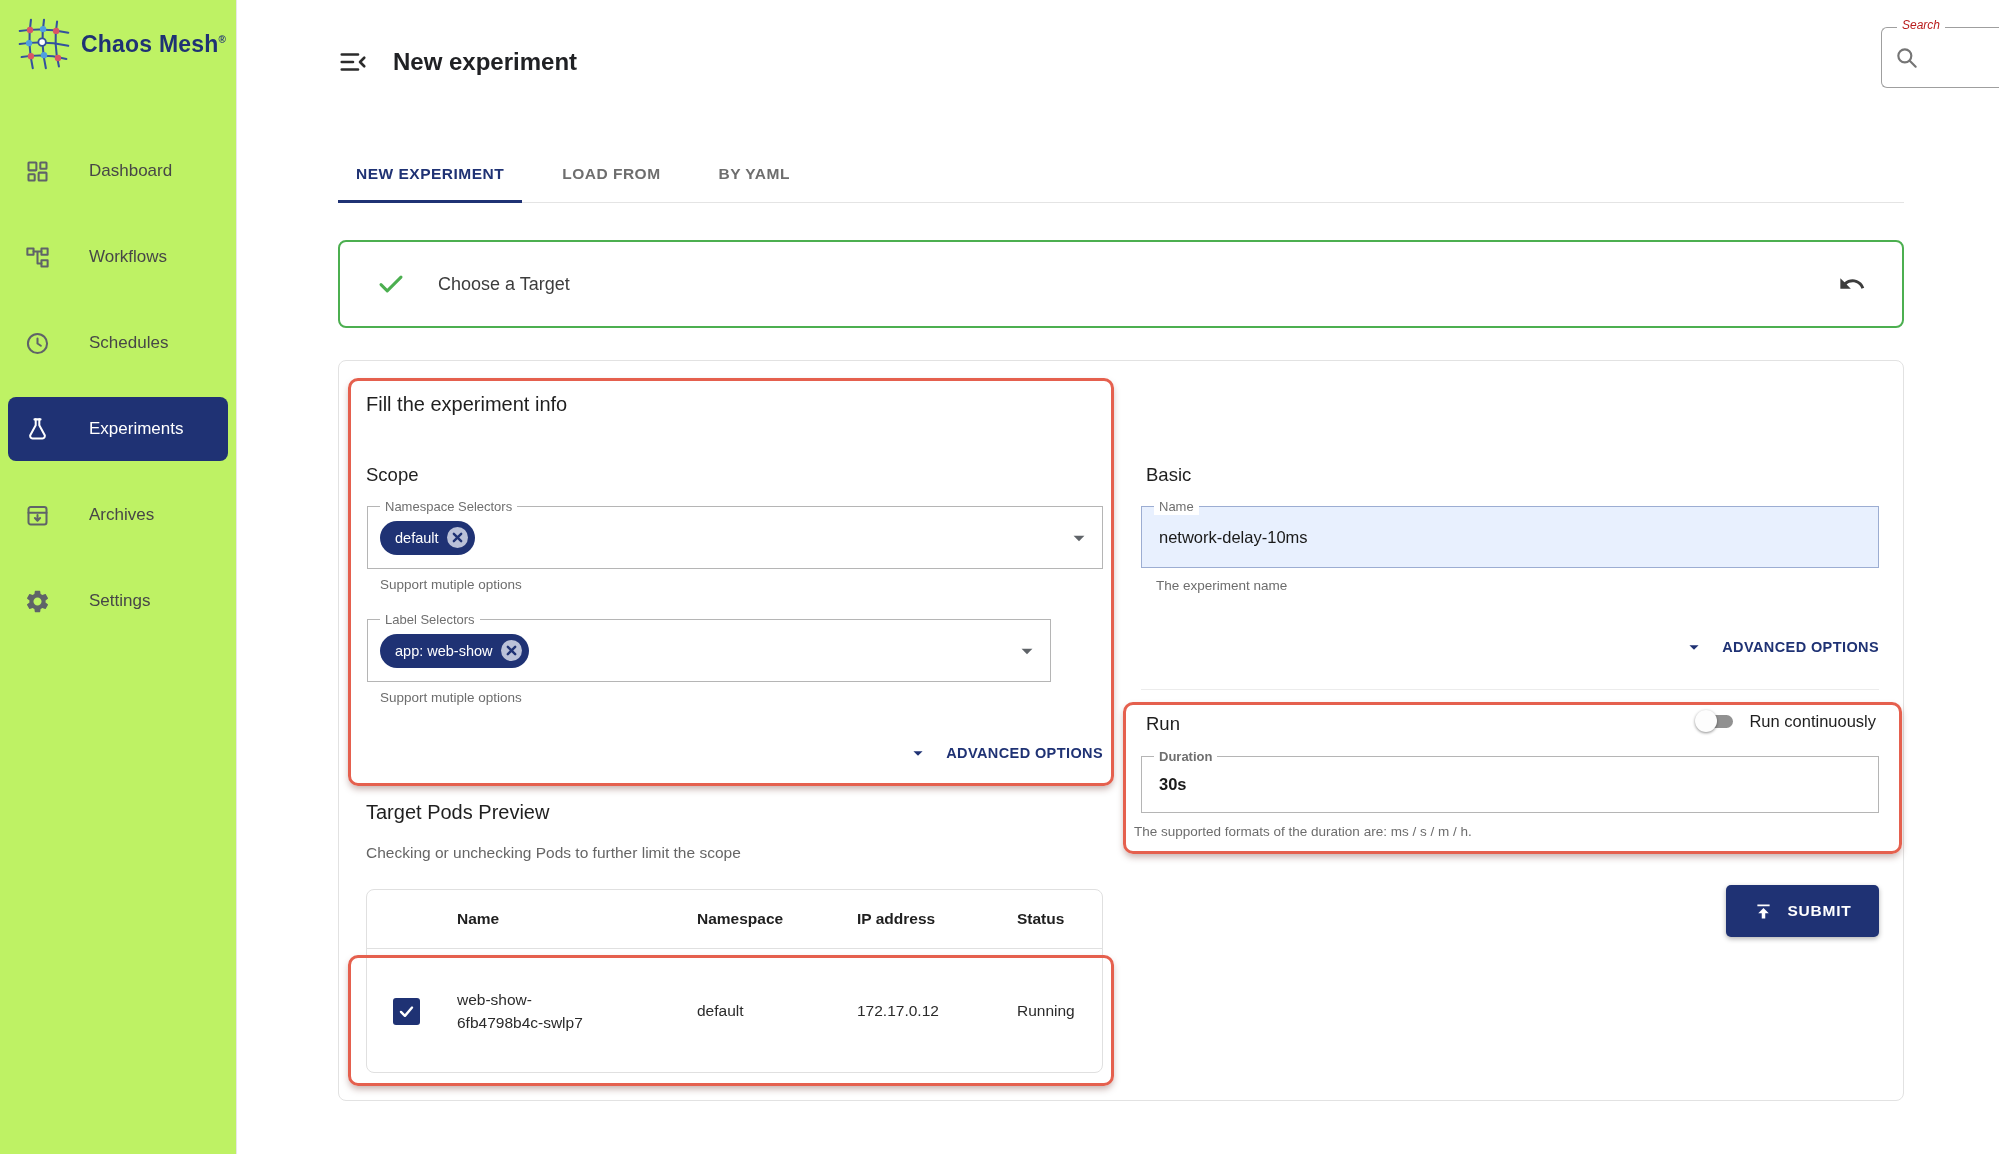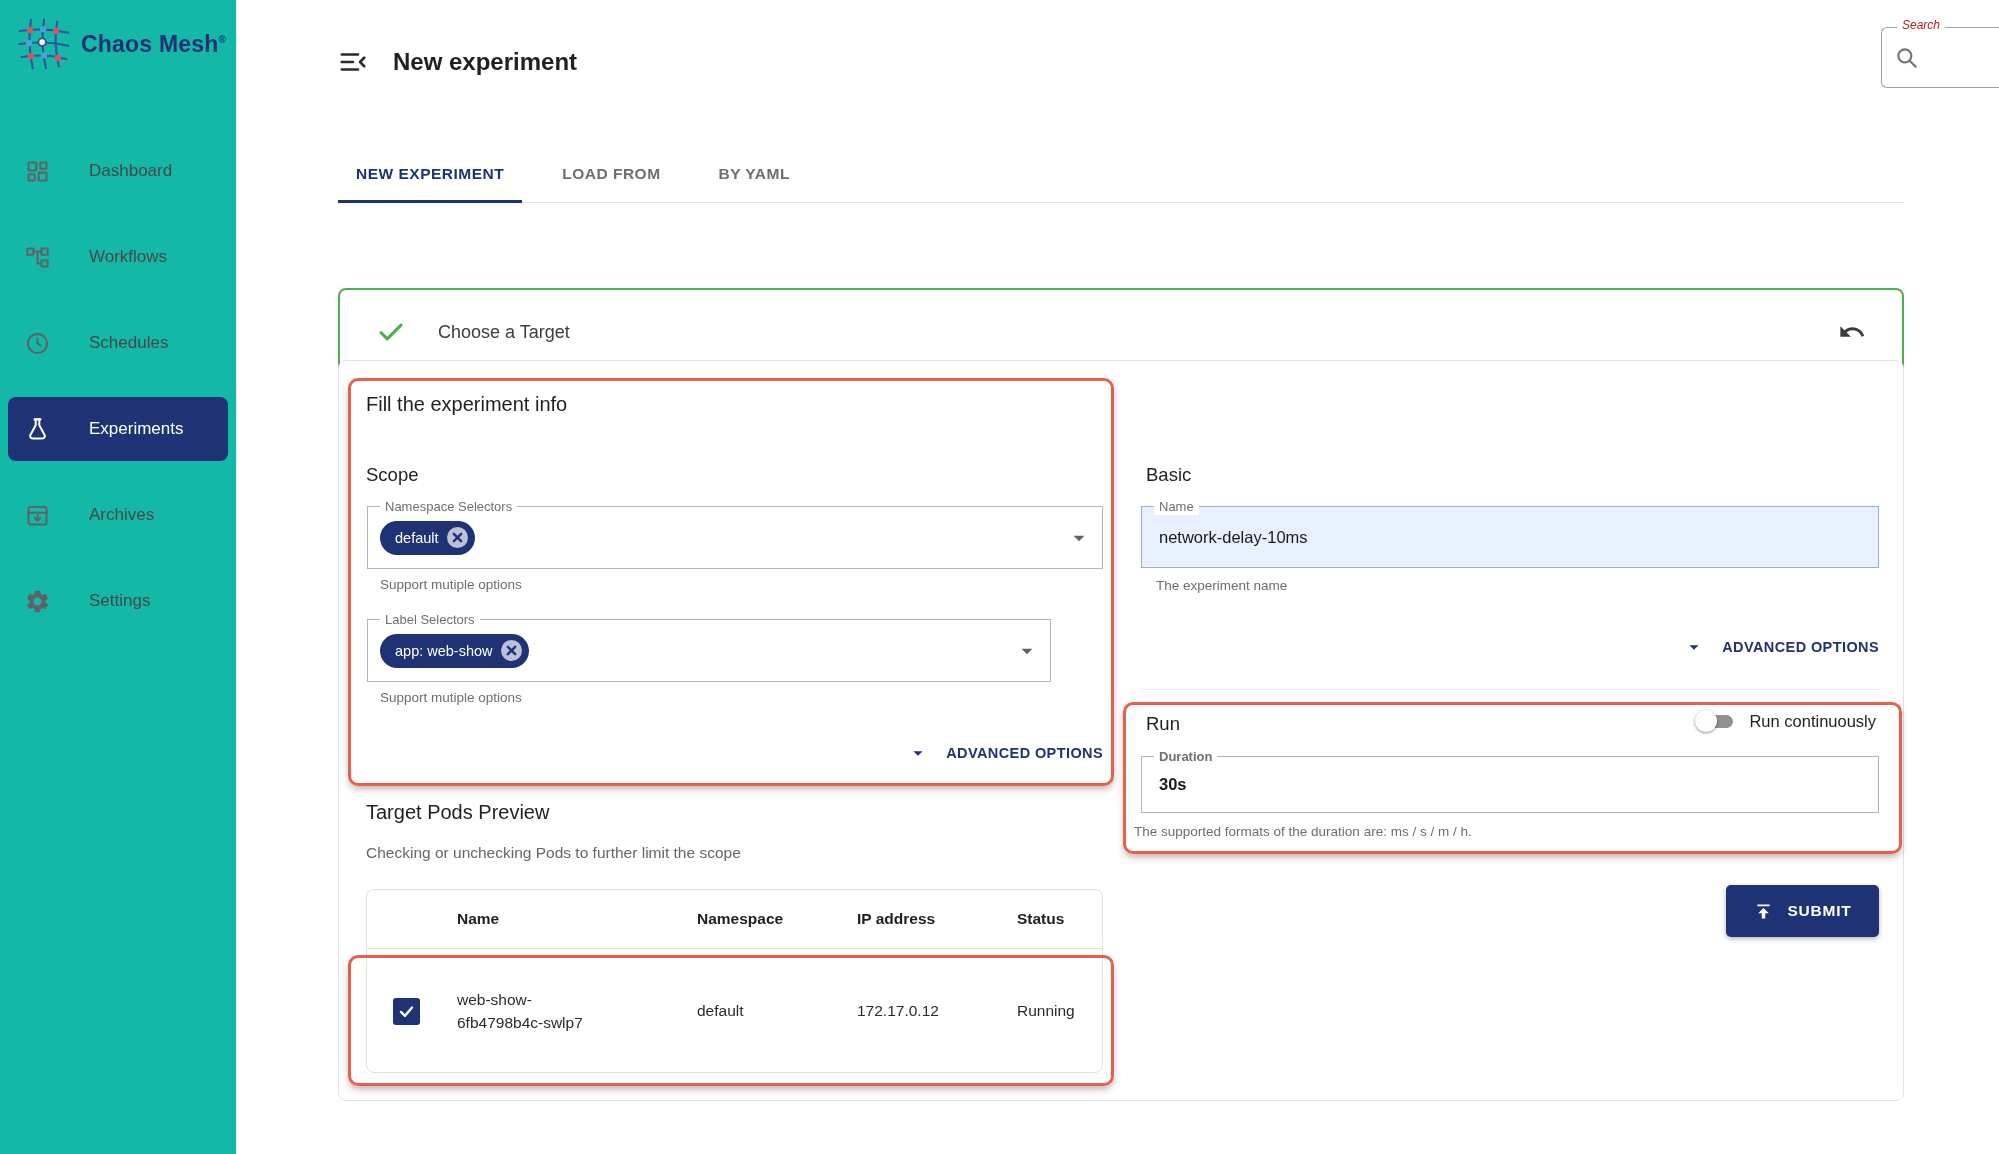--- a/index.html
+++ b/index.html
@@ -5,21 +5,21 @@
   * { box-sizing: border-box; }
   html,body { margin:0; padding:0; }
   body {
     width:1999px; height:1154px; position:relative; overflow:hidden;
     background:#ffffff; font-family:"Liberation Sans", sans-serif; color:#212121;
   }
   svg { display:block; }
 
   
   .sidebar { position:absolute; left:0; top:0; width:237px; height:1154px;
-    background:#14b8a6; border-right:1px solid #e7e7e7; }
+    background:#bef264; border-right:1px solid #e7e7e7; }
   .logo { position:absolute; left:16px; top:16px; display:flex; align-items:center; gap:9px; }
   .logo-mark { width:56px; height:56px; }
   .logo-text { font-size:23px; font-weight:bold; color:#1f3274; letter-spacing:.2px; white-space:nowrap; }
   .logo-text sup { font-size:10px; font-weight:bold; }
   .nav { position:absolute; top:139px; left:8px; right:8px; display:flex; flex-direction:column; gap:22px; }
   .nav-item { height:64px; display:flex; align-items:center; padding-left:16px; gap:38px;
     border-radius:8px; color:#474747; font-size:17px; cursor:pointer; }
   .nav-icon { width:27px; height:27px; flex:0 0 27px; }
   .nav-icon svg { width:27px; height:27px; stroke:#5f6368; fill:none; stroke-width:1.8;
     stroke-linecap:round; stroke-linejoin:round; }
@@ -44,21 +44,21 @@
 
   .tabs { position:absolute; left:101px; top:146px; width:1566px; height:57px;
     border-bottom:1px solid #e4e4e4; display:flex; }
   .tab { position:relative; padding:0 18px; margin-right:22px; display:flex; align-items:center;
     font-size:15.5px; font-weight:bold; letter-spacing:.5px; color:#6e6e6e; cursor:pointer; }
   .tab.active { color:#1f3274; }
   .tab.active::after { content:""; position:absolute; left:0; right:0; bottom:-1px; height:3px; background:#1f3274; }
 
   .banner { position:absolute; left:101px; top:240px; width:1566px; height:88px;
     border:2px solid #4caf50; border-radius:8px; display:flex; align-items:center;
-    padding:0 36px; gap:32px; background:#fff;margin-top:48px; }
+    padding:0 36px; gap:32px; background:#fff; }
   .check-ic { width:30px; height:30px; }
   .check-ic svg { width:30px; height:30px; stroke:#4caf50; stroke-width:2.4; fill:none; stroke-linecap:round; stroke-linejoin:round; }
   .banner-label { font-size:18px; color:#3d3d3d; }
   .undo-btn { margin-left:auto; width:28px; height:28px; cursor:pointer; }
   .undo-btn svg { width:28px; height:28px; fill:#3c3c3c; }
 
   
   .card { position:absolute; left:101px; top:360px; width:1566px; height:741px;
     border:1px solid #e2e2e2; border-radius:8px; background:#fff; }
 

